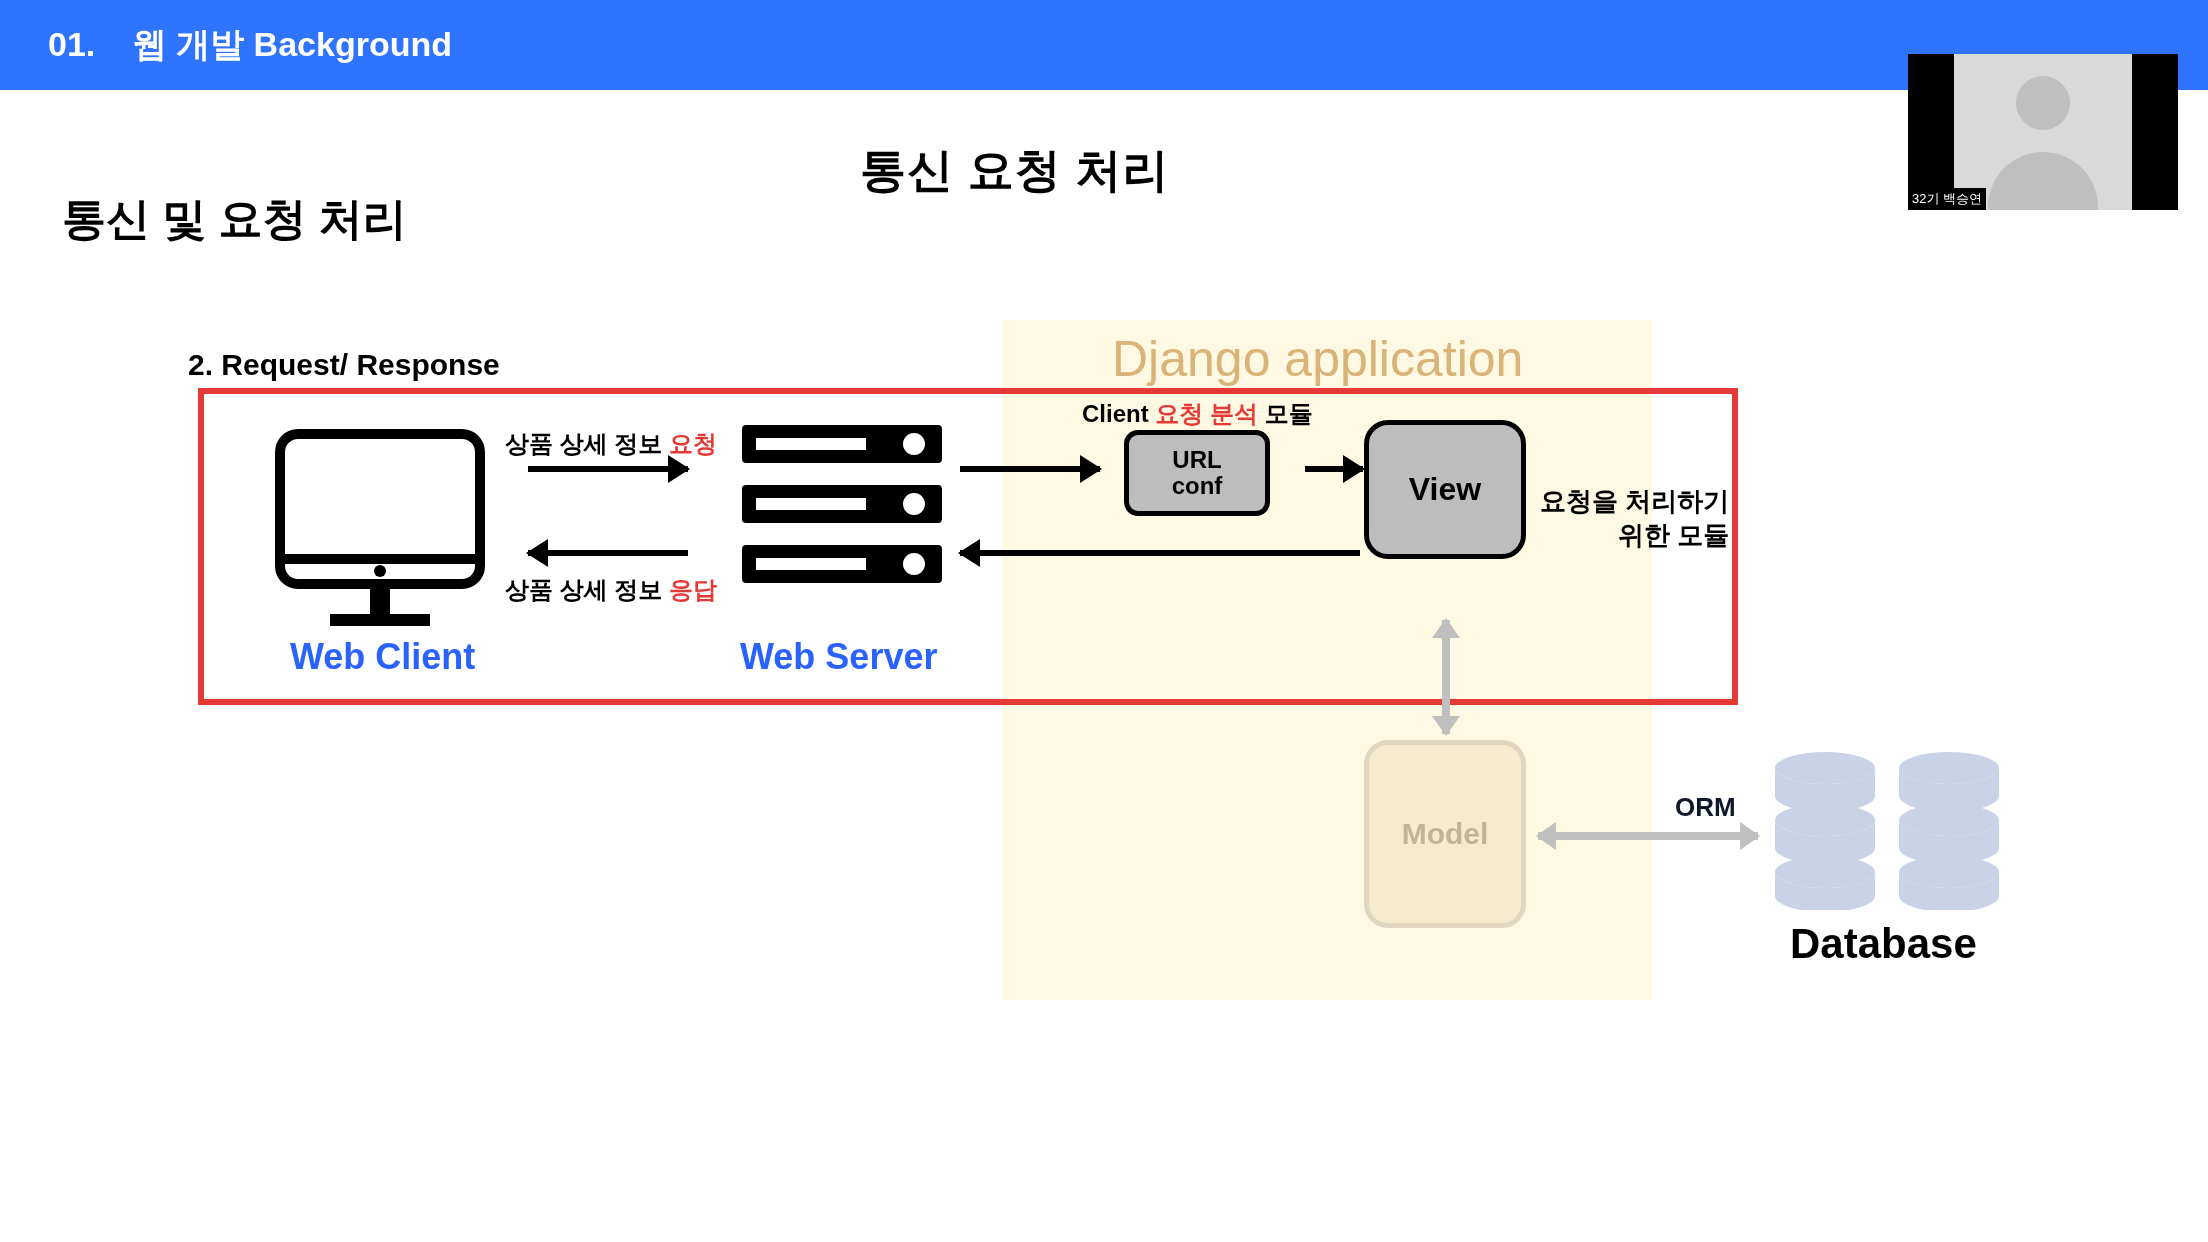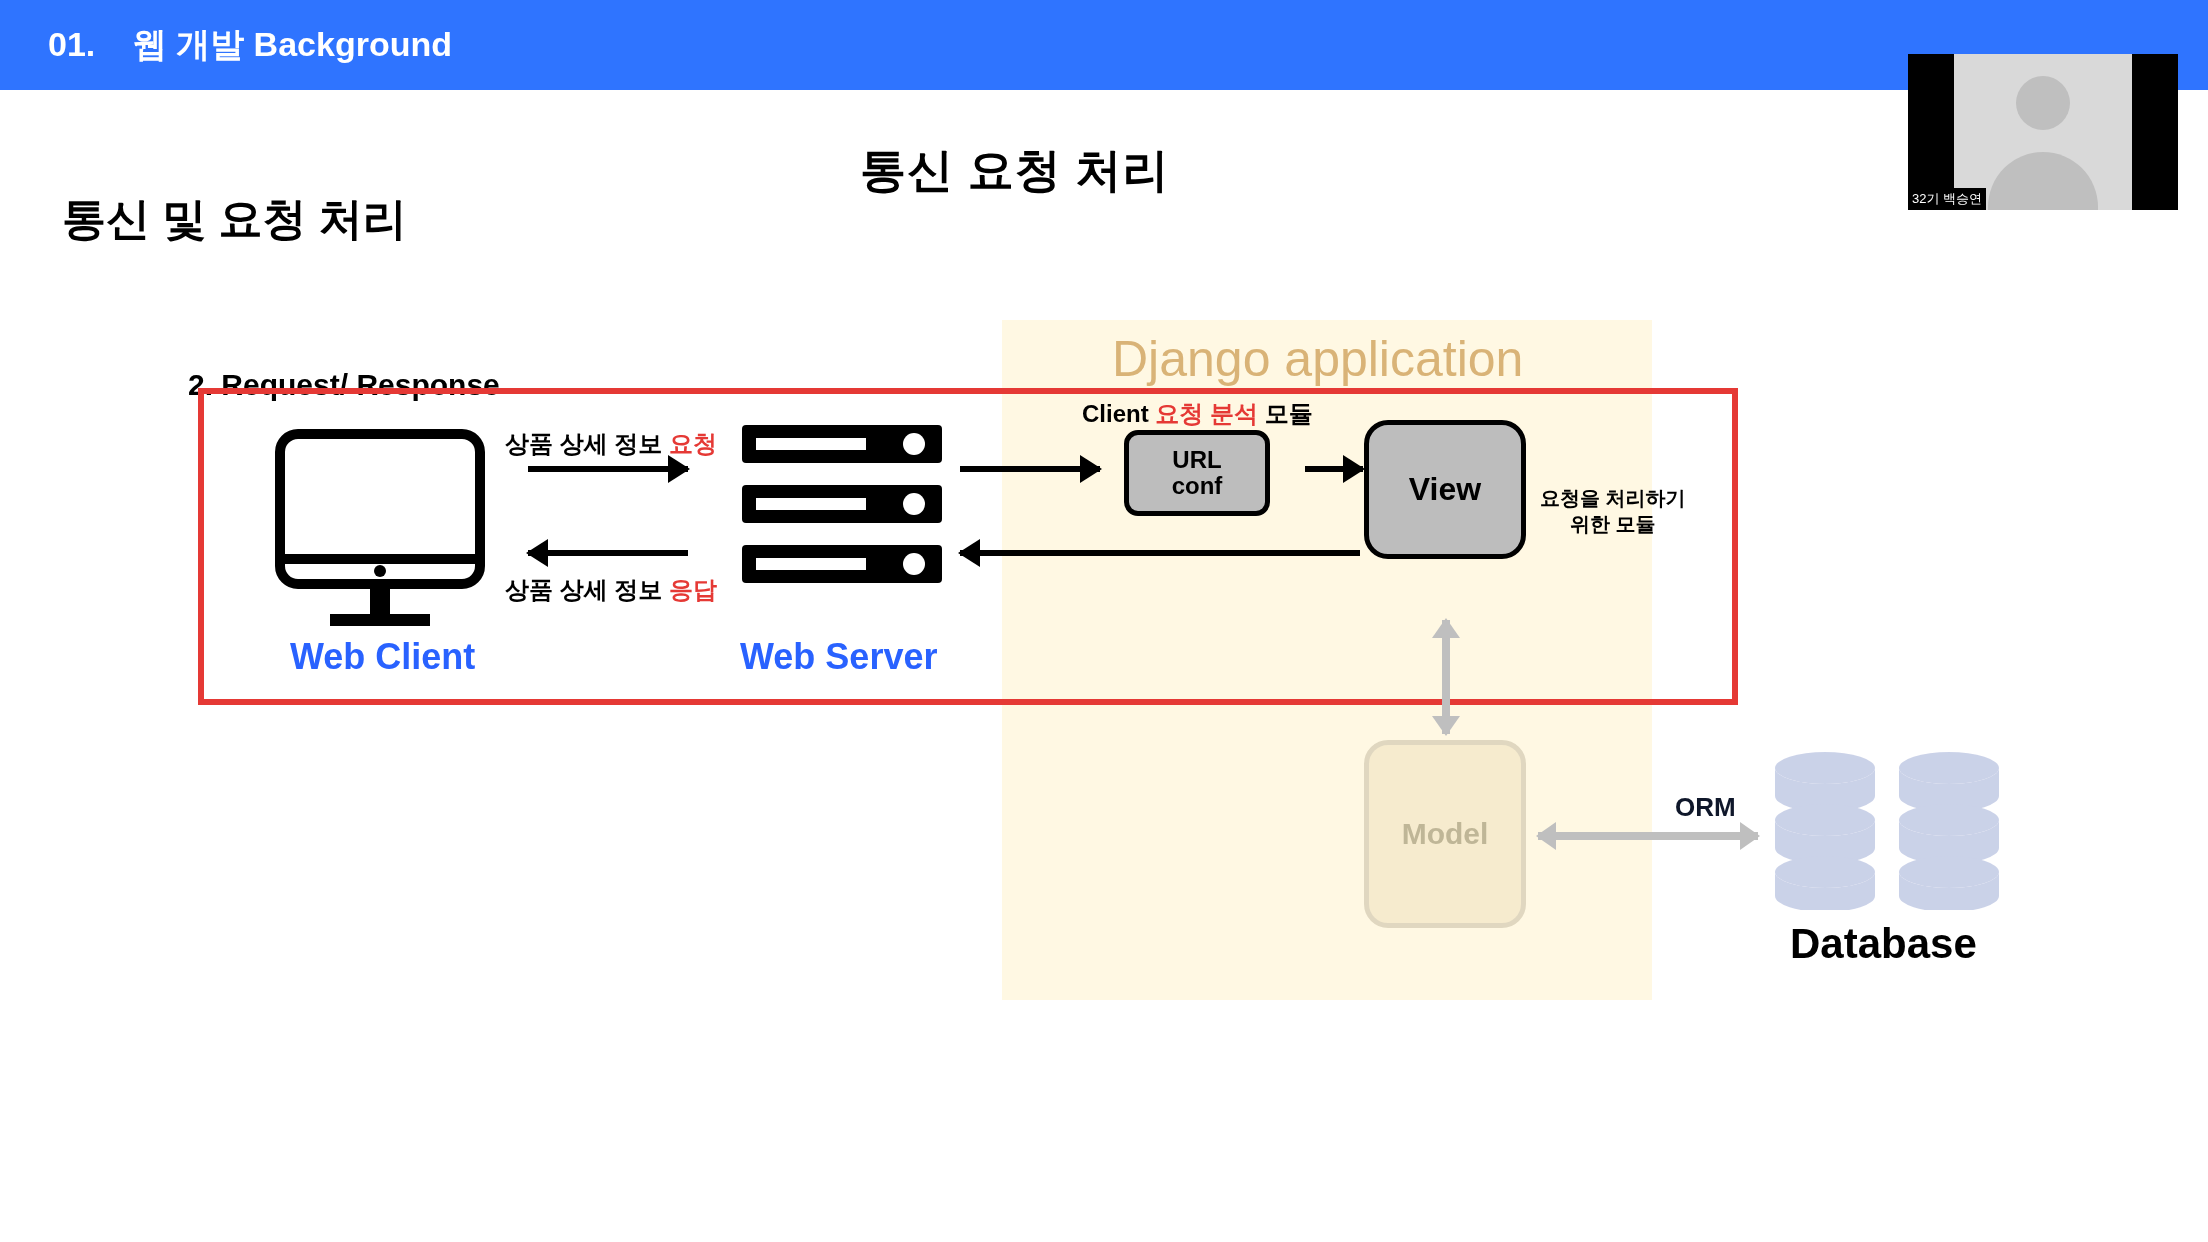--- a/index.html
+++ b/index.html
@@ -29,21 +29,21 @@
     }
     .sub-title {
       position: absolute;
       top: 190px;
       left: 62px;
       font-size: 44px;
       font-weight: 800;
     }
     .section-label {
       position: absolute;
-      top: 368px;
+      top: 348px;
       left: 188px;
       font-size: 30px;
       font-weight: 800;
     }
     
     .django-box {
       position: absolute;
       top: 320px;
       left: 1002px;
       width: 650px;
@@ -185,23 +185,23 @@
       align-items: center;
       justify-content: center;
       font-size: 32px;
       font-weight: 900;
     }
     
     .view-desc {
       position: absolute;
       top: 485px;
       left: 1540px;
-      font-size: 20px;
-      font-weight: 800;
-      text-align: center;
+      font-size: 26px;
+      font-weight: 800;
+      text-align: right;
       line-height: 1.3;
     }
     
     .model-box {
       position: absolute;
       top: 740px;
       left: 1364px;
       width: 162px;
       height: 188px;
       border: 5px solid #d9d0b8;

